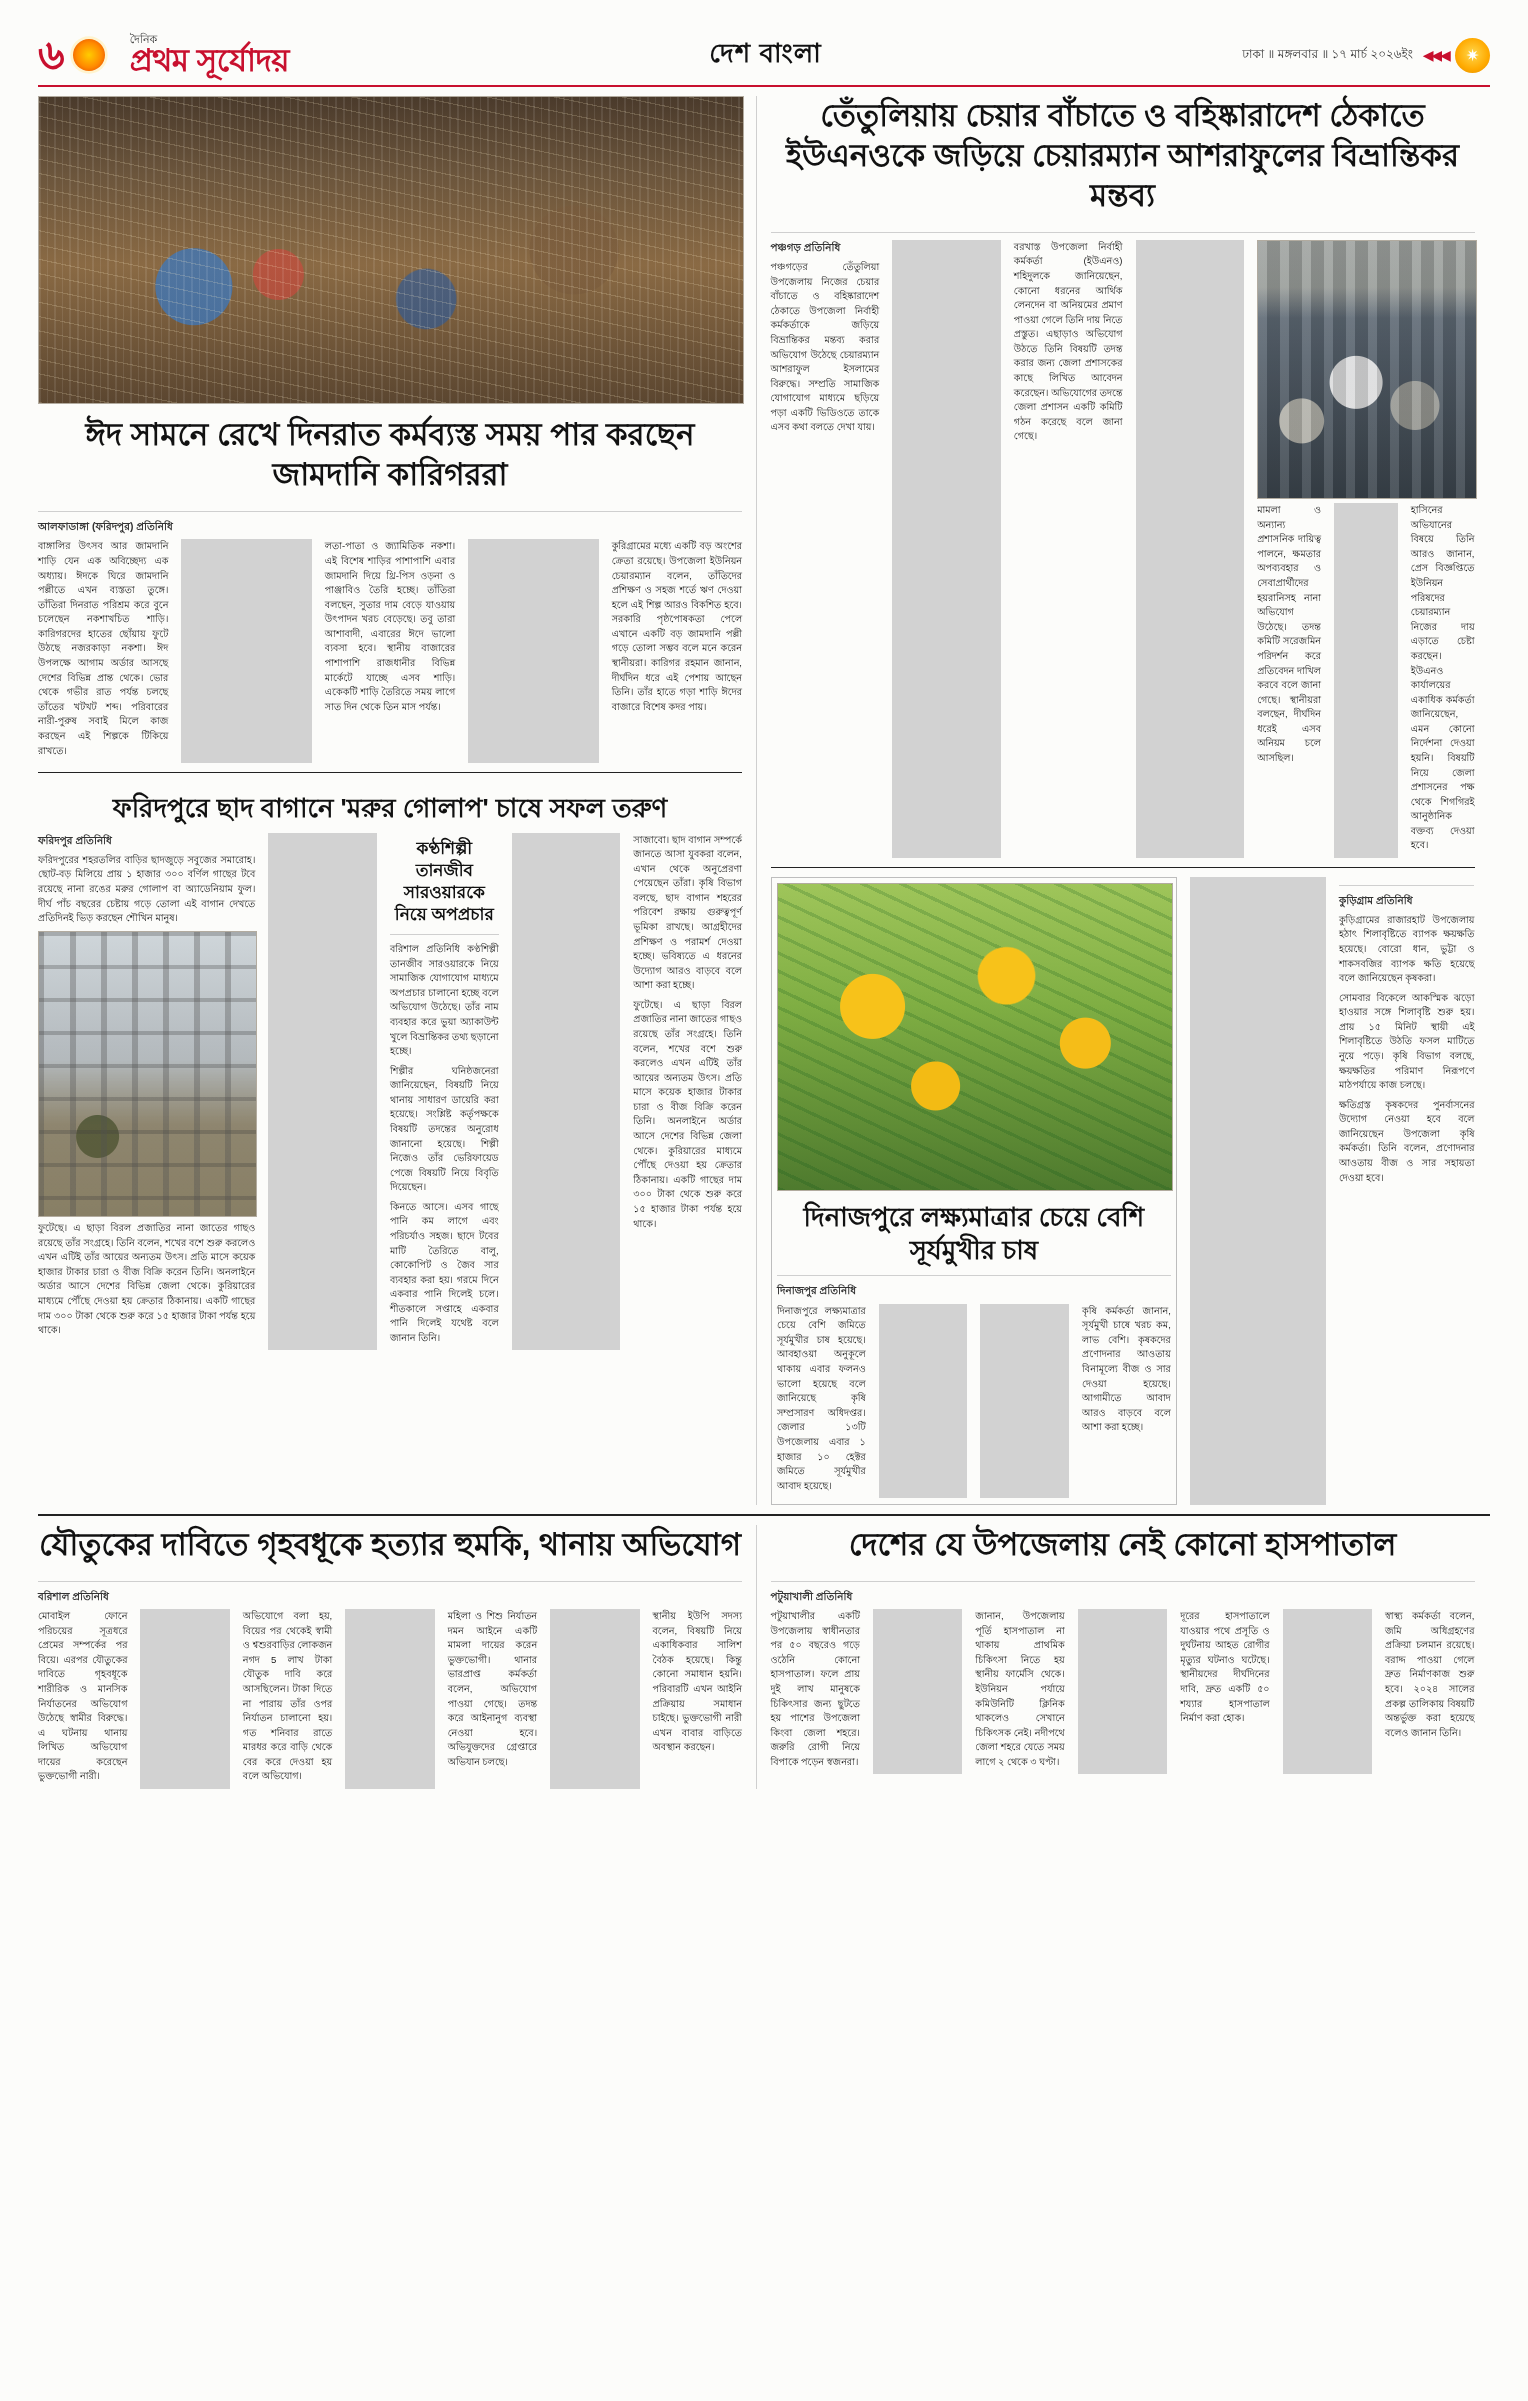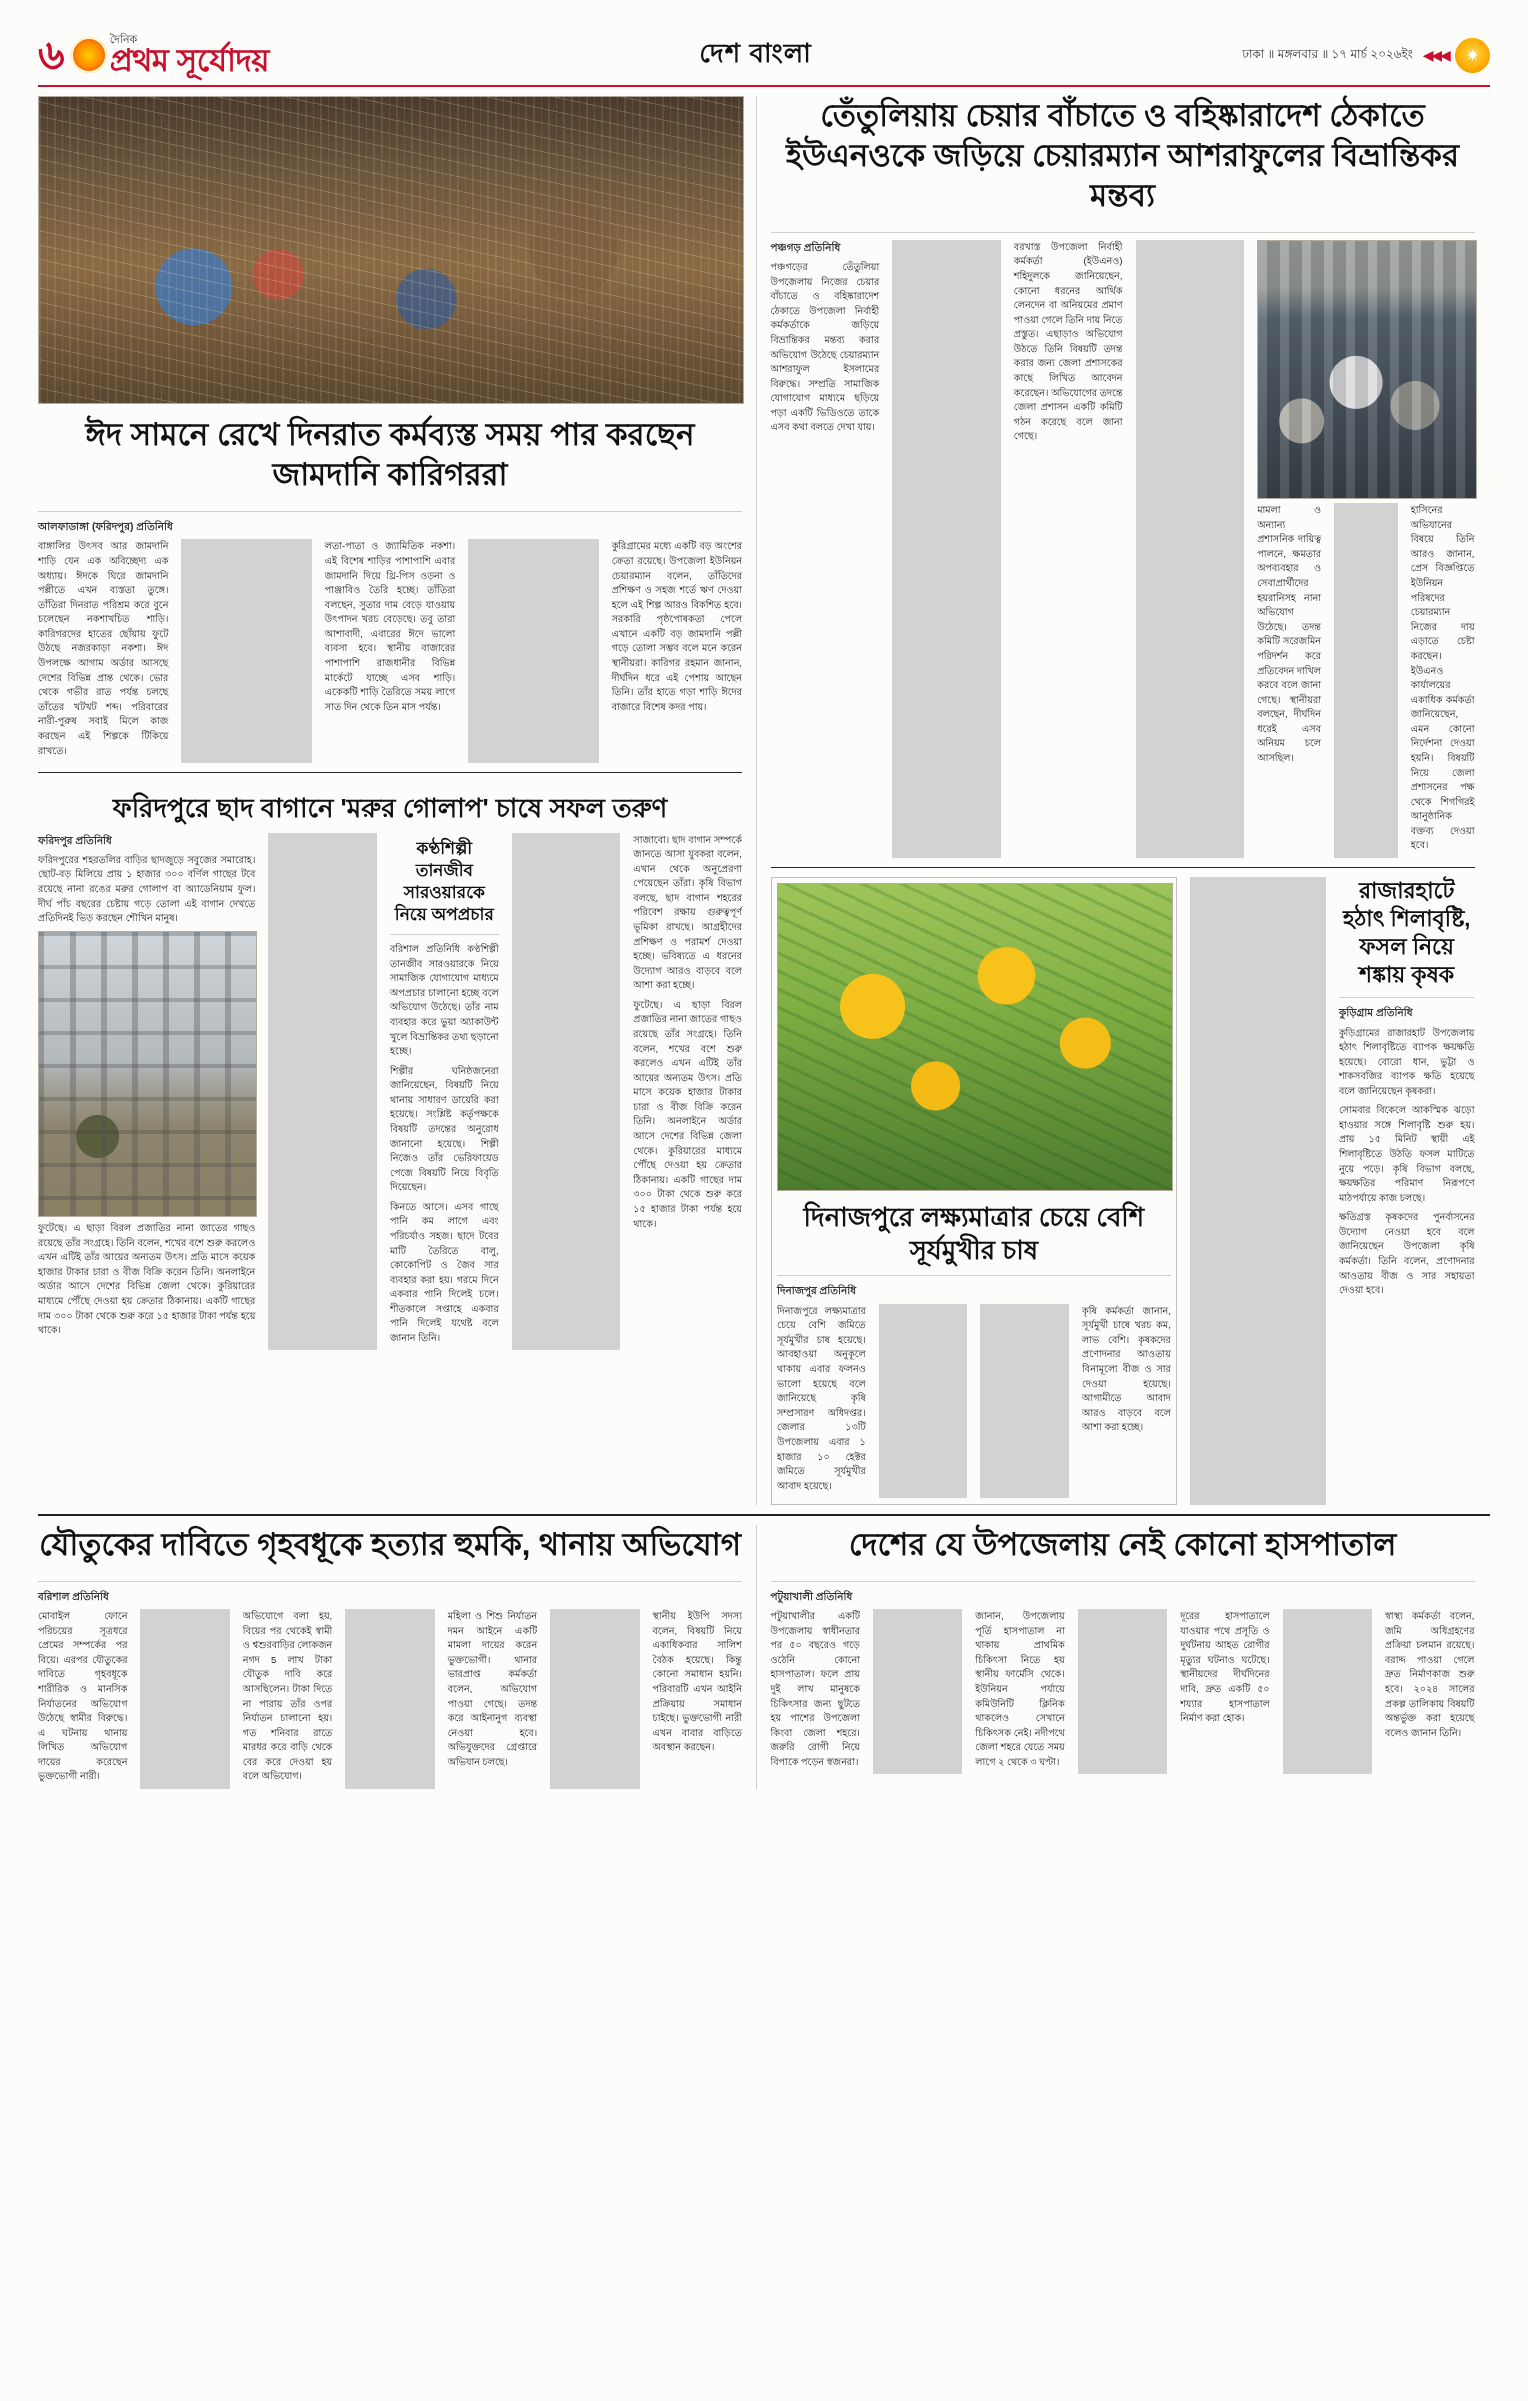--- a/index.html
+++ b/index.html
@@ -22,21 +22,21 @@
   .masthead{
     display:flex;align-items:center;
     border-bottom:2.2px solid #c8102e;
     padding-bottom:7.6px;
     margin-bottom:9.8px;
   }
   .pagenum{
     font-size:41px;font-weight:bold;color:#c8102e;
     line-height:.9;padding-right:8.7px;
   }
-  .logo-block{display:flex;align-items:center;gap:1px;}
+  .logo-block{display:flex;align-items:center;gap:21px;}
   .logo-small{font-size:11px;color:#333;line-height:1;}
   .logo-main{
     font-size:31px;font-weight:bold;color:#c8102e;
     letter-spacing:-0.5px;line-height:1;
   }
   .sun-mark{
     width:32px;height:32px;border-radius:50%;
     background:radial-gradient(circle at 50% 50%, #ffcc00 0%, #ff8a00 55%, #e23b00 100%);
     box-shadow:0 0 0 2.7px #fff4cf;
     margin-right:3.3px;flex:0 0 auto;
@@ -292,21 +292,20 @@
               <div class="sep"></div>
               <div class="sep"></div>
               <div class="body">
                   <p>কৃষি কর্মকর্তা জানান, সূর্যমুখী চাষে খরচ কম, লাভ বেশি। কৃষকদের প্রণোদনার আওতায় বিনামূল্যে বীজ ও সার দেওয়া হয়েছে। আগামীতে আবাদ আরও বাড়বে বলে আশা করা হচ্ছে।</p>
                 </div>
             </div>
           </div>
         </div>
         <div class="sep"></div>
         <div style="flex:1">
-          <div class="headline hl-md" style="margin-top:0">রাজারহাটে হঠাৎ শিলাবৃষ্টি, ফসল নিয়ে শঙ্কায় কৃষক</div>
           <div class="rule"></div>
           <div class="byline">কুড়িগ্রাম প্রতিনিধি</div>
           <div class="body">
             <p>কুড়িগ্রামের রাজারহাট উপজেলায় হঠাৎ শিলাবৃষ্টিতে ব্যাপক ক্ষয়ক্ষতি হয়েছে। বোরো ধান, ভুট্টা ও শাকসবজির ব্যাপক ক্ষতি হয়েছে বলে জানিয়েছেন কৃষকরা।</p>
             <p>সোমবার বিকেলে আকস্মিক ঝড়ো হাওয়ার সঙ্গে শিলাবৃষ্টি শুরু হয়। প্রায় ১৫ মিনিট স্থায়ী এই শিলাবৃষ্টিতে উঠতি ফসল মাটিতে নুয়ে পড়ে। কৃষি বিভাগ বলছে, ক্ষয়ক্ষতির পরিমাণ নিরূপণে মাঠপর্যায়ে কাজ চলছে।</p>
             <p>ক্ষতিগ্রস্ত কৃষকদের পুনর্বাসনের উদ্যোগ নেওয়া হবে বলে জানিয়েছেন উপজেলা কৃষি কর্মকর্তা। তিনি বলেন, প্রণোদনার আওতায় বীজ ও সার সহায়তা দেওয়া হবে।</p>
           </div>
         </div>
       </div>
 

